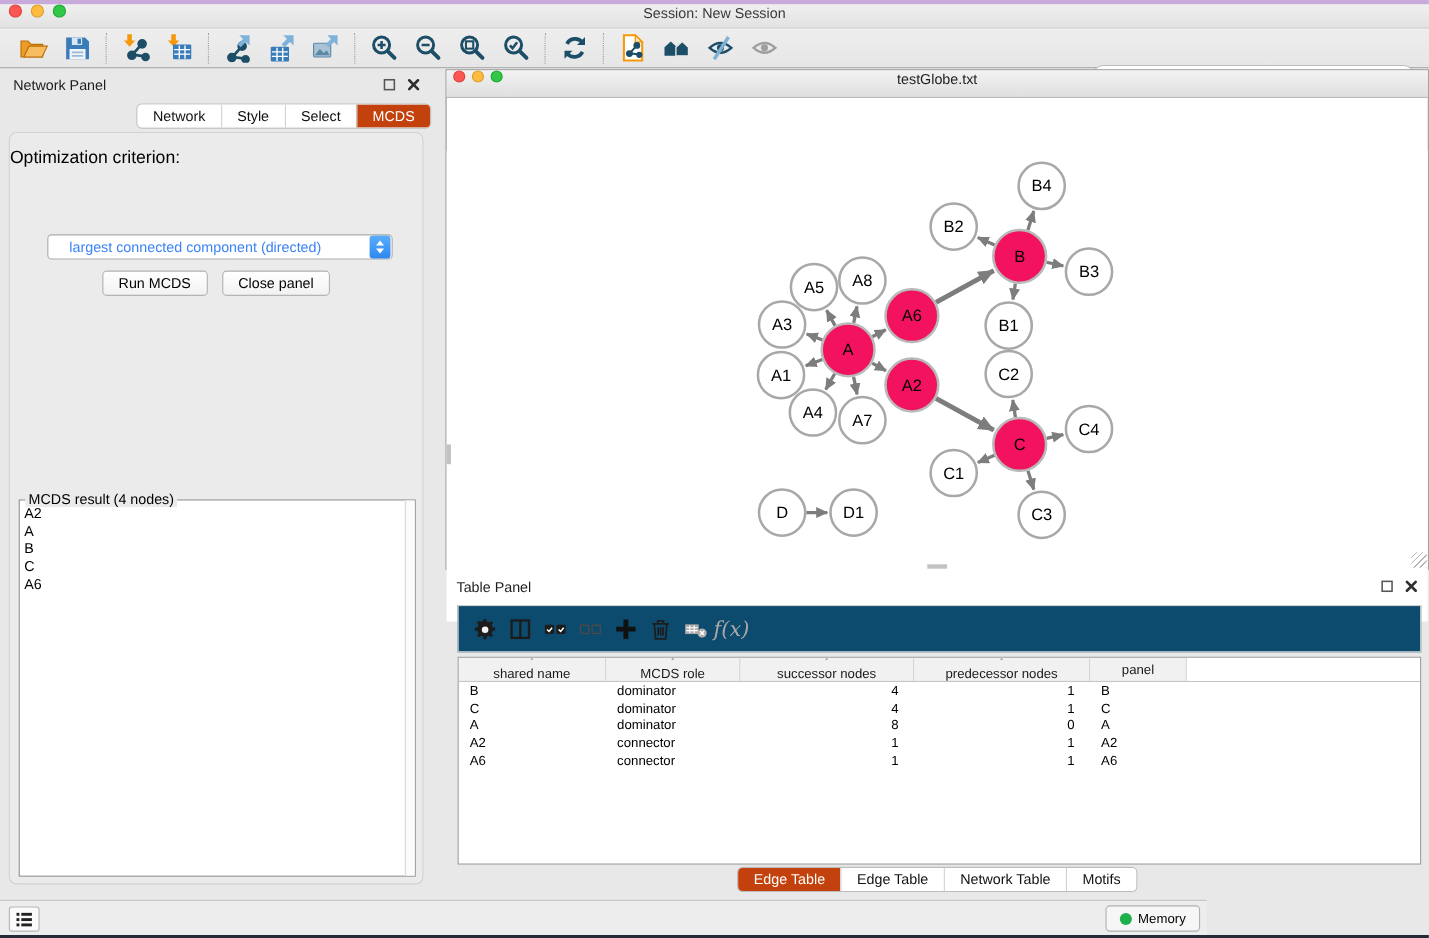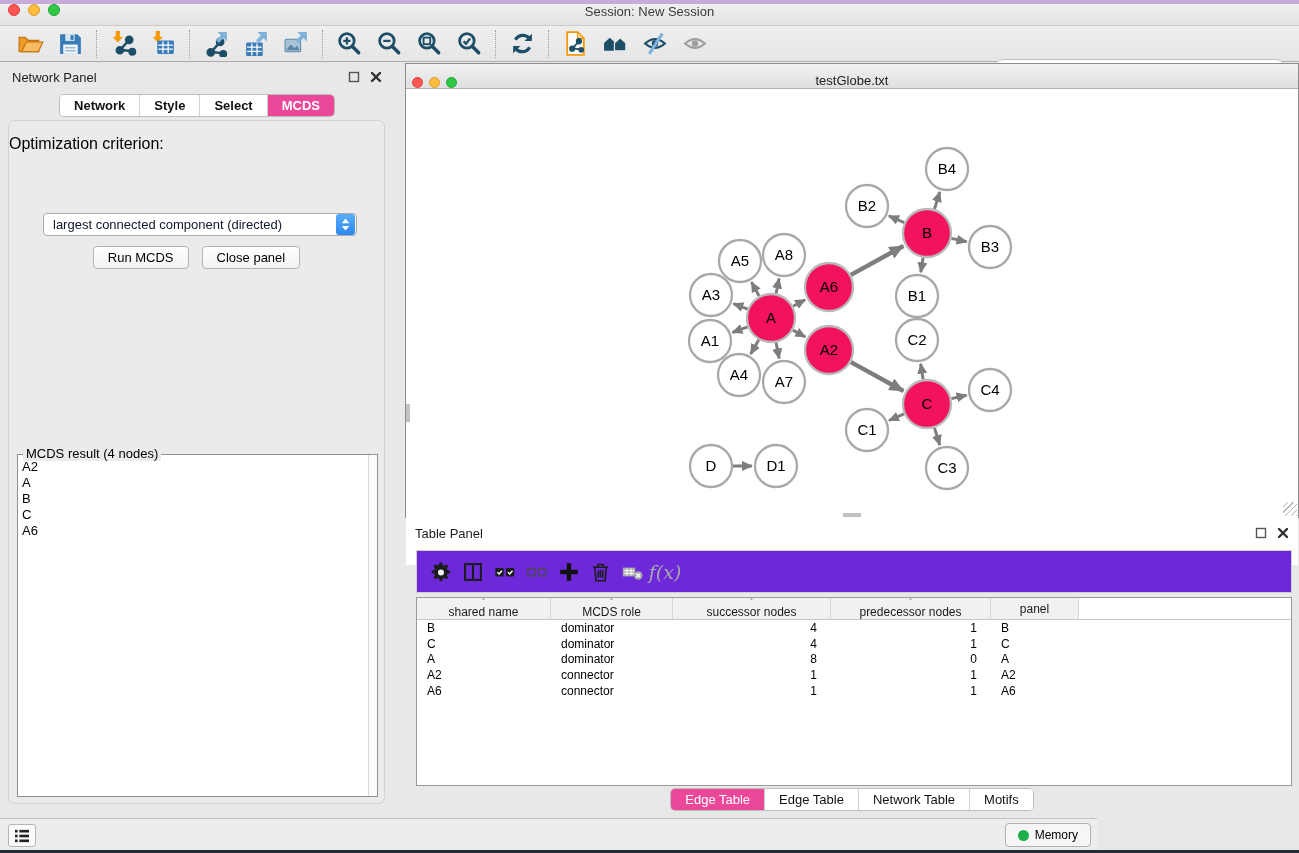--- a/index.html
+++ b/index.html
@@ -30,60 +30,60 @@
                  border:1px solid #bdbdbd; border-radius:12px; display:flex; align-items:center; padding-left:7px; }
   .search-wrap svg { width:14px; height:14px; }
   .search-input { border:none; outline:none; flex:1; height:19px; font-size:12px; background:transparent; padding-left:4px;}
 
   
   .control-panel { position:absolute; left:2px; top:64px; width:390px; height:746px; }
   .panel-head { height:26px; display:flex; align-items:center; padding:0 10px; }
   .panel-title { font-size:13px; color:#1d1d1d; }
   .panel-head-icons { margin-left:auto; display:flex; gap:10px; align-items:center; }
   .panel-head-icons svg { width:12px; height:12px; cursor:pointer; }
-  .cp-tabs-row { display:flex; justify-content:center; margin-top:4px;font-weight:bold; }
+  .cp-tabs-row { display:flex; justify-content:flex-end; margin-top:4px; }
   .seg-group { display:inline-flex; border:1px solid #bdbdbd; border-radius:5px; overflow:hidden; background:#fff; }
   .seg { padding:3px 14px; font-size:13px; color:#111; background:#fff; border-left:1px solid #d2d2d2; cursor:pointer; }
   .seg:first-child { border-left:none; }
-  .seg.sel { background:#ec4899; color:#fff; }
+  .seg.sel { background:#c2410c; color:#fff; }
   .cp-content { position:absolute; left:6px; top:56px; width:377px; height:684px;
                 background:#ebebeb; border:1px solid #d2d2d2; border-radius:7px; }
   .opt-label { text-align:left; margin-top:14px; font-size:16px; color:#000; }
   .dropdown { position:absolute; left:34px; top:92px; width:314px; height:23px; background:#fff;
               border:1px solid #ababab; border-radius:4px; display:flex; align-items:center; cursor:pointer; }
-  .dropdown-text { flex:1; font-size:13px; padding-left:9px; color:#0f172a; white-space:nowrap; overflow:hidden; }
+  .dropdown-text { flex:1; font-size:13px; padding-left:19px; color:#3b82f6; white-space:nowrap; overflow:hidden; }
   .dropdown-stepper { width:19px; height:21px; background:linear-gradient(#59aefb,#2f87ef); border-radius:3px;
                       margin-right:1px; display:flex; align-items:center; justify-content:center; }
   .dropdown-stepper svg { width:11px; height:15px; }
   .btn-row { position:absolute; left:0; top:125px; width:100%; display:flex; justify-content:center; gap:13px; }
   .push-btn { background:linear-gradient(#ffffff,#f2f2f2); border:1px solid #b4b4b4; border-radius:4px;
               font-size:13px; padding:3px 14px; color:#000; cursor:pointer; font-family:"Liberation Sans",sans-serif;}
   .mcds-box { position:absolute; left:8px; top:333px; width:361px; height:343px; background:#fff; border:1px solid #8f8f8f; }
   .mcds-legend { position:absolute; top:-9px; left:5px; font-size:13px; color:#000; background:#ebebeb; padding:0 3px; }
   .mcds-list { position:absolute; left:0; top:4px; right:10px; bottom:2px; overflow:hidden; }
   .mcds-item { font-size:13px; color:#000; padding-left:4px; line-height:16px; }
   .mcds-scroll { position:absolute; right:0; top:0; bottom:0; width:9px; background:#fbfbfb; border-left:1px solid #d8d8d8; }
 
   
   .net-window { position:absolute; left:405px; top:63px; width:894px; height:455px;
                 background:#fff; border:1px solid #8d8d8d; }
   .net-titlebar { height:25px; background:linear-gradient(#f2f2f2,#dfdfdf); border-bottom:1px solid #b3b3b3;
-                  display:flex; align-items:flex-end; position:relative; }
+                  display:flex; align-items:flex-start; position:relative; }
   .net-lights { display:flex; gap:6px; margin-left:6px; }
   .net-light { width:11px; height:11px; border-radius:50%; }
   .net-title { position:absolute; left:0; right:0; text-align:center; font-size:13px; color:#222; }
   .net-canvas { position:relative; width:892px; height:428px; background:#fff; overflow:hidden;margin-top:48px; }
   .scroll-nub-left { position:absolute; left:0; top:340px; width:4px; height:18px; background:#c2c2c2; }
   .scroll-nub-bottom { position:absolute; left:437px; bottom:0; width:18px; height:4px; background:#c2c2c2; }
   .resize-grip { position:absolute; right:1px; bottom:1px; width:14px; height:14px;
     background:repeating-linear-gradient(135deg, transparent 0 3px, #b5b5b5 3px 4px); }
 
   
   .table-panel { position:absolute; left:405px; top:520px; width:894px; height:298px; }
-  .tp-toolbar { position:absolute; left:11px; top:30px; width:876px; height:43px; background:#6d28d9;
+  .tp-toolbar { position:absolute; left:11px; top:30px; width:876px; height:43px; background:#0c4a6e;
                 border:1px solid #cfcfcf; display:flex; align-items:center; padding-left:8px; gap:0; }
   .tp-btn { width:32px; height:32px; border:none; background:transparent; display:flex; align-items:center;
             justify-content:center; cursor:pointer; }
   .tp-btn svg { width:22px; height:22px; }
   .fx { font-family:"DejaVu Serif", serif; font-style:italic; font-size:19px; color:#aaa; }
   .data-table { position:absolute; left:11px; top:77px; width:876px; height:189px; background:#fff;
                 border:1px solid #9a9a9a; overflow:hidden; }
   .dt-header { display:flex; height:22px; background:#f1f1f1; border-bottom:1px solid #c6c6c6; }
   .dt-hcell { display:flex; align-items:center; justify-content:center; gap:5px; font-size:12px; color:#1a1a1a;
               border-right:1px solid #d6d6d6; cursor:pointer;flex-direction:column; }

